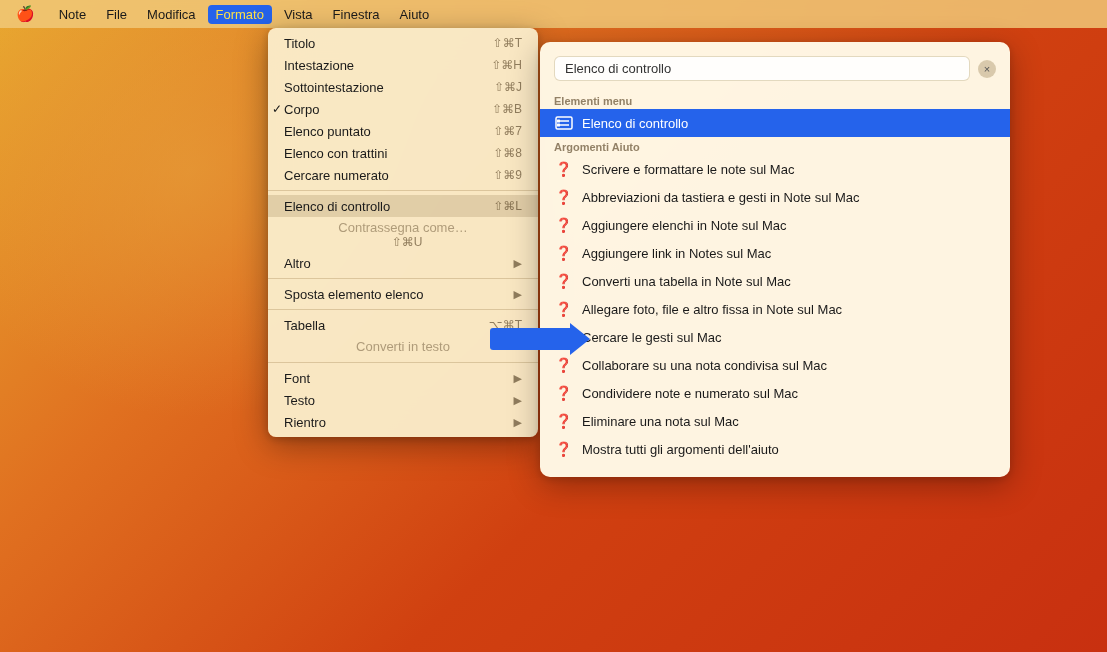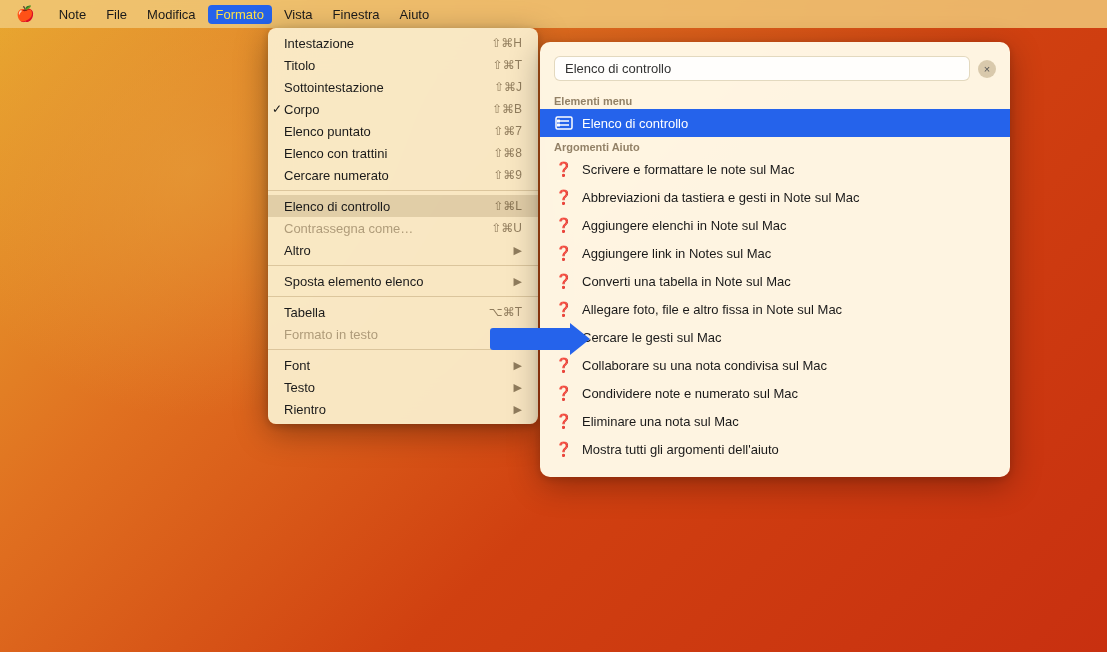--- a/index.html
+++ b/index.html
@@ -86,20 +86,21 @@
       cursor: pointer;
       position: relative;
       min-height: 22px;
     }
     .menu-item.highlighted {
       background: rgba(200,180,140,0.5);
     }
     .menu-item.disabled {
       color: rgba(100,80,50,0.5);
       cursor: default;
+      flex-direction: column;
     }
     .menu-item .check {
       position: absolute;
       left: 4px;
       font-size: 12px;
     }
     .menu-item .label {
       flex: 1;
     }
     .menu-item .shortcut {
@@ -240,26 +241,26 @@
     <span class="menubar-item">File</span>
     <span class="menubar-item">Modifica</span>
     <span class="menubar-item active">Formato</span>
     <span class="menubar-item">Vista</span>
     <span class="menubar-item">Finestra</span>
     <span class="menubar-item">Aiuto</span>
   </div>
 
   <div id="formato-menu">
     <div class="menu-item">
+      <span class="label">Titolo</span>
+      <span class="shortcut">⇧⌘T</span>
+    </div>
+    <div class="menu-item">
       <span class="label">Intestazione</span>
       <span class="shortcut">⇧⌘H</span>
-    </div>
-    <div class="menu-item">
-      <span class="label">Titolo</span>
-      <span class="shortcut">⇧⌘T</span>
     </div>
     <div class="menu-item">
       <span class="label">Sottointestazione</span>
       <span class="shortcut">⇧⌘J</span>
     </div>
     <div class="menu-item">
       <span class="check">✓</span>
       <span class="label">Corpo</span>
       <span class="shortcut">⇧⌘B</span>
     </div>
@@ -292,21 +293,21 @@
     <div class="menu-item">
       <span class="label">Sposta elemento elenco</span>
       <span class="arrow">▶</span>
     </div>
     <div class="menu-separator"></div>
     <div class="menu-item">
       <span class="label">Tabella</span>
       <span class="shortcut">⌥⌘T</span>
     </div>
     <div class="menu-item disabled">
-      <span class="label">Formato in testo</span>
+      <span class="label">Converti in testo</span>
     </div>
     <div class="menu-separator"></div>
     <div class="menu-item">
       <span class="label">Font</span>
       <span class="arrow">▶</span>
     </div>
     <div class="menu-item">
       <span class="label">Testo</span>
       <span class="arrow">▶</span>
     </div>

